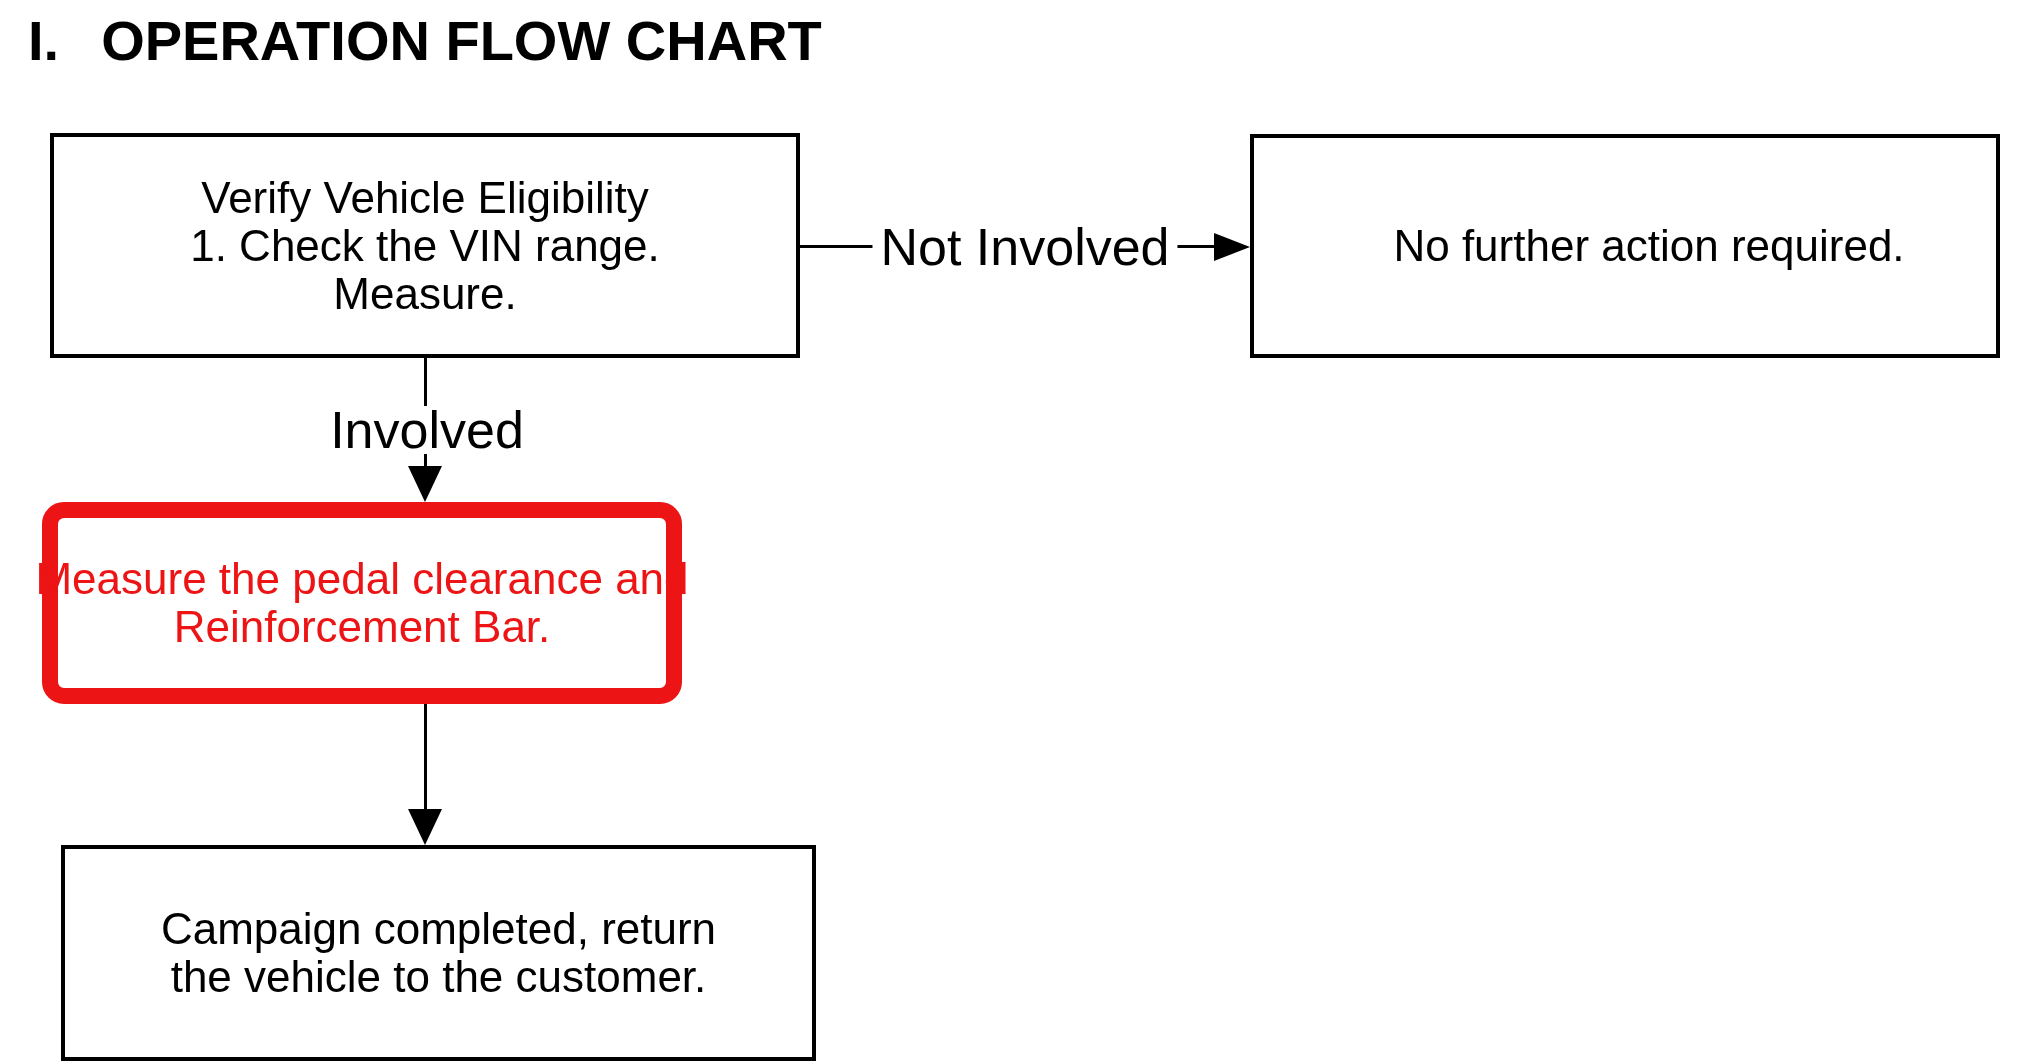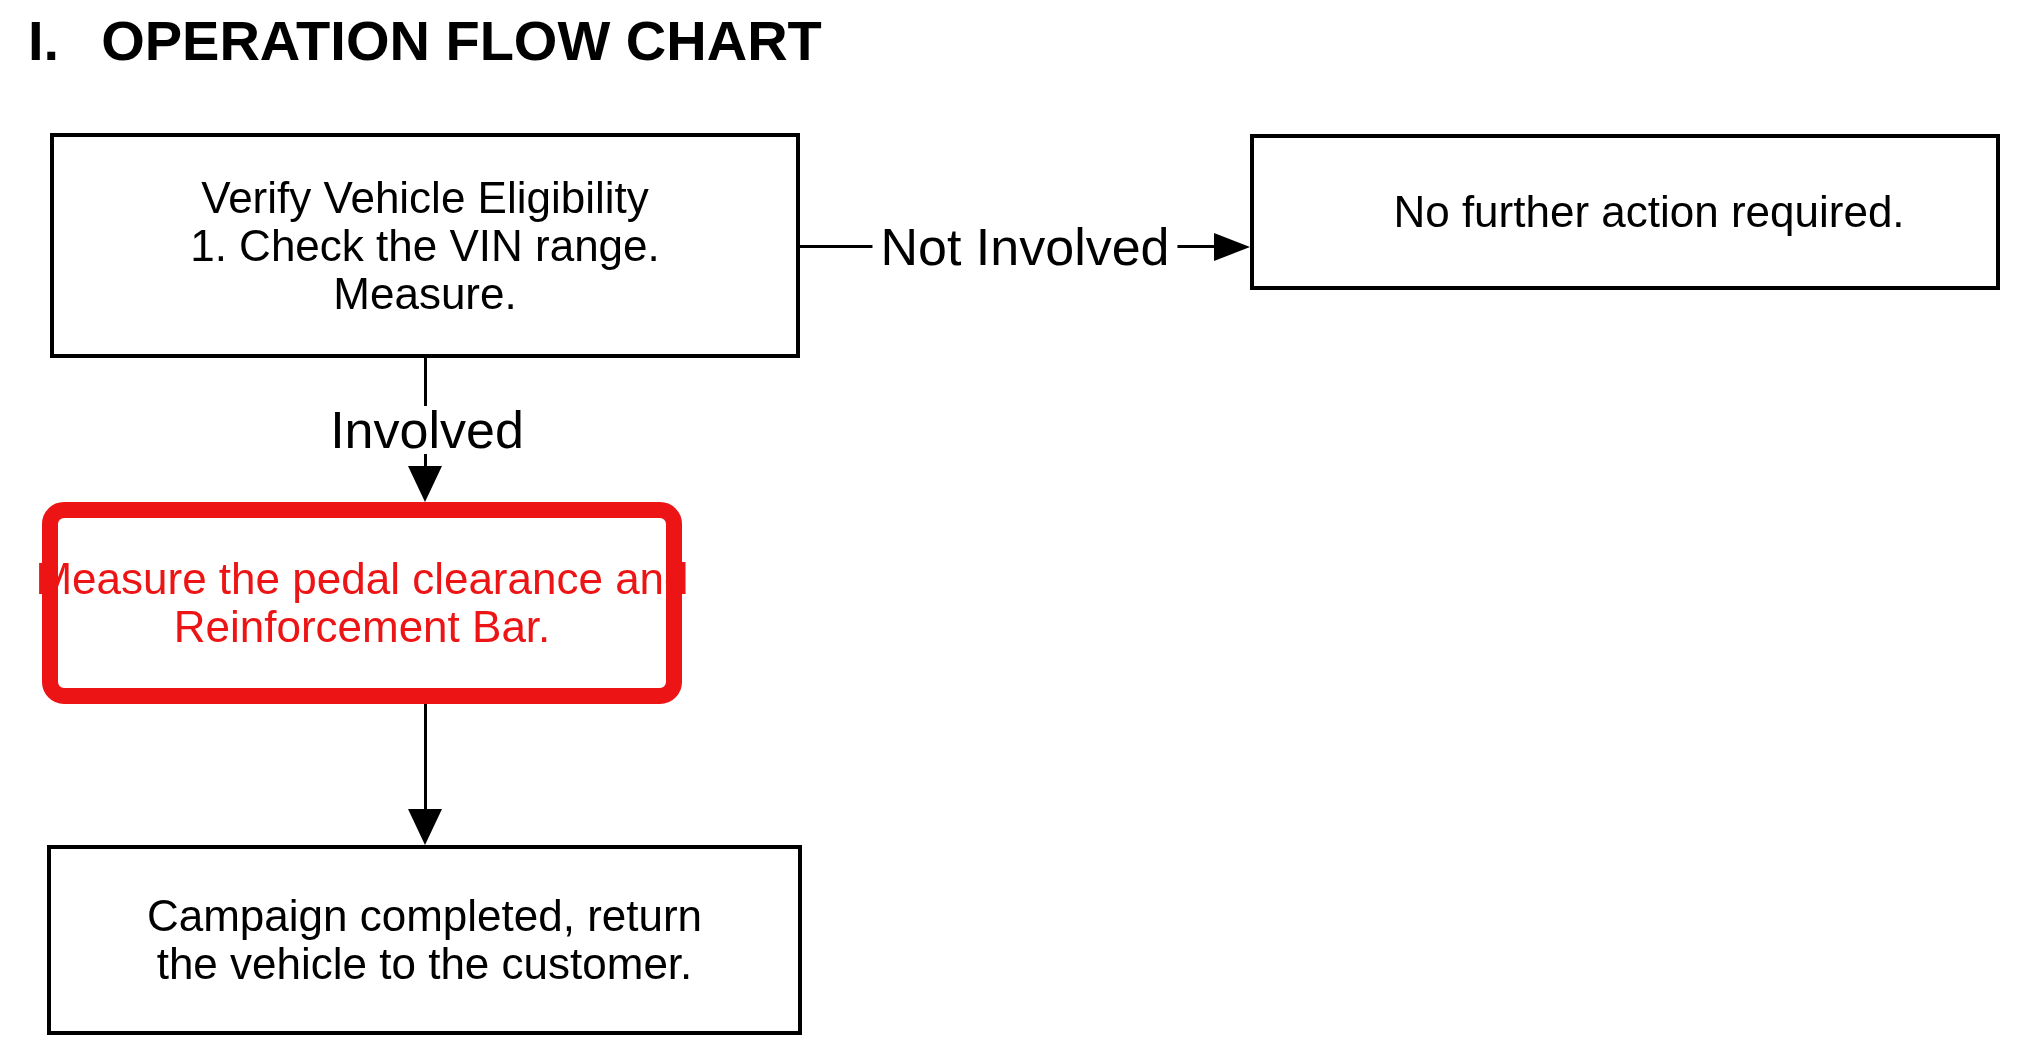--- a/index.html
+++ b/index.html
@@ -42,28 +42,28 @@
     align-items:center;
     justify-content:center;
     text-align:center;
   }
   .node-text{
     font-size:44px;
     line-height:48px;
     white-space:nowrap;
   }
   .box-verify{ left:50px; top:133px; width:750px; height:225px; }
-  .box-no-action{ left:1250px; top:134px; width:750px; height:156px;padding-left:48px; }
+  .box-no-action{ left:1250px; top:134px; width:750px; height:224px;padding-left:48px; }
   .box-measure{
     left:42px; top:502px; width:640px; height:202px;
     border:16px solid var(--highlight);
     border-radius:22px;
     color:var(--highlight);
   }
-  .box-campaign{ left:47px; top:845px; width:755px; height:190px;text-align:right; }
+  .box-campaign{ left:61px; top:845px; width:755px; height:216px;text-align:right; }
 
   
   .h-line{
     position:absolute;
     left:800px; top:245px;
     width:415px; height:3px;
     background:var(--ink);
   }
   .v-line-1{
     position:absolute;

